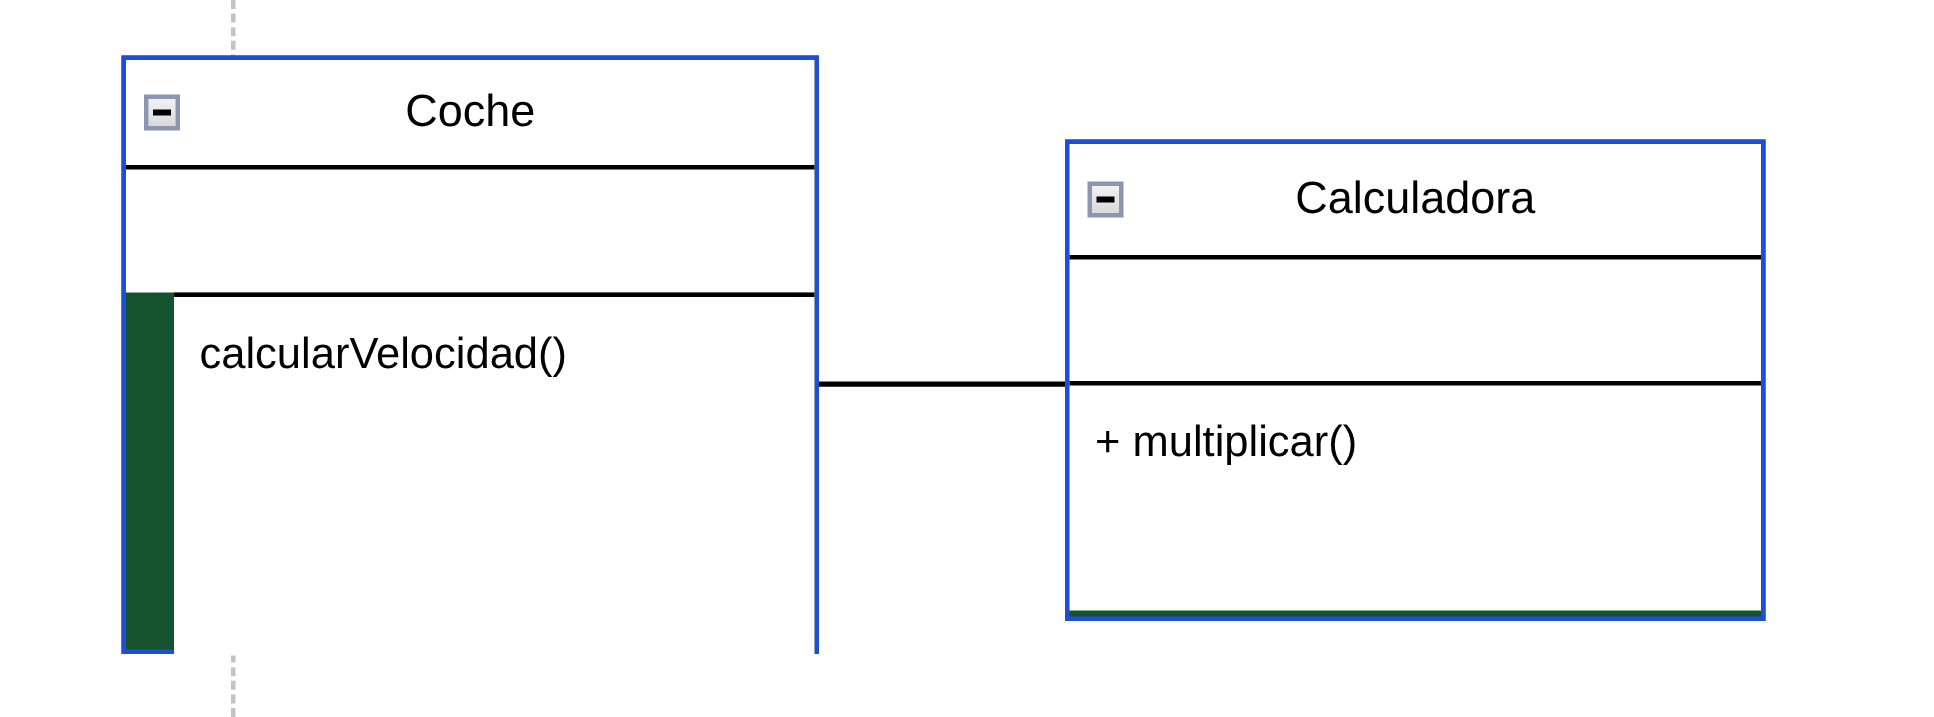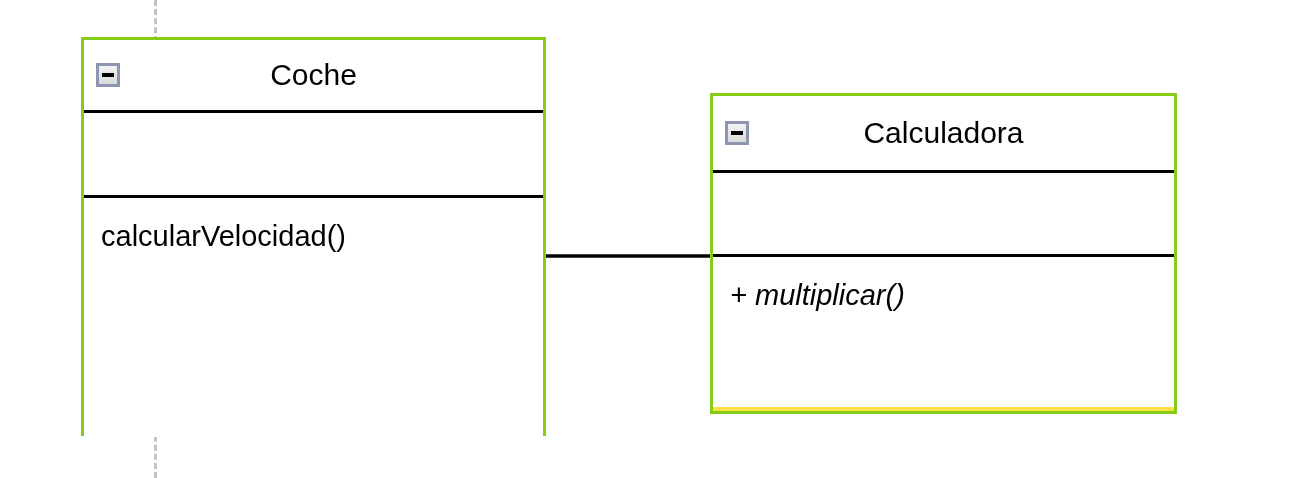--- a/index.html
+++ b/index.html
@@ -23,22 +23,22 @@
     height: 478px;
     width: 0;
     border-left: 3px dashed #c3c3c3;
     z-index: 0;
   }
 
   
   .uml-class {
     position: absolute;
     box-sizing: border-box;
-    background: #fde047;
-    border: 3px solid #84cc16;
+    background: #14532d;
+    border: 3px solid #1d4ed8;
     z-index: 2;
   }
 
   .compartment {
     position: relative;
     box-sizing: border-box;
     background: #ffffff;
   }
   .compartment + .compartment {
     border-top: 3px solid #000000;
@@ -114,31 +114,31 @@
   </svg>
 
   <div class="uml-class" style="left:81px; top:37px; width:465px; height:399px;">
     <div class="compartment class-header" style="height:70px;">
       <div class="collapse-icon">
         <span class="bar"></span>
       </div>
       <span class="class-title">Coche</span>
     </div>
     <div class="compartment" style="height:85px;"></div>
-    <div class="compartment members" style="height:242px;">
+    <div class="compartment members" style="height:242px;margin-left:32px;">
       <div class="member-row">calcularVelocidad()</div>
     </div>
   </div>
 
   <div class="uml-class" style="left:710px; top:93px; width:467px; height:321px;">
     <div class="compartment class-header" style="height:74px;">
       <div class="collapse-icon">
         <span class="bar"></span>
       </div>
       <span class="class-title">Calculadora</span>
     </div>
     <div class="compartment" style="height:84px;"></div>
-    <div class="compartment members" style="height:153px;font-style:italic;">
+    <div class="compartment members" style="height:153px;">
       <div class="member-row">+ multiplicar()</div>
     </div>
   </div>
 
 </div>
 
 </body></html>

